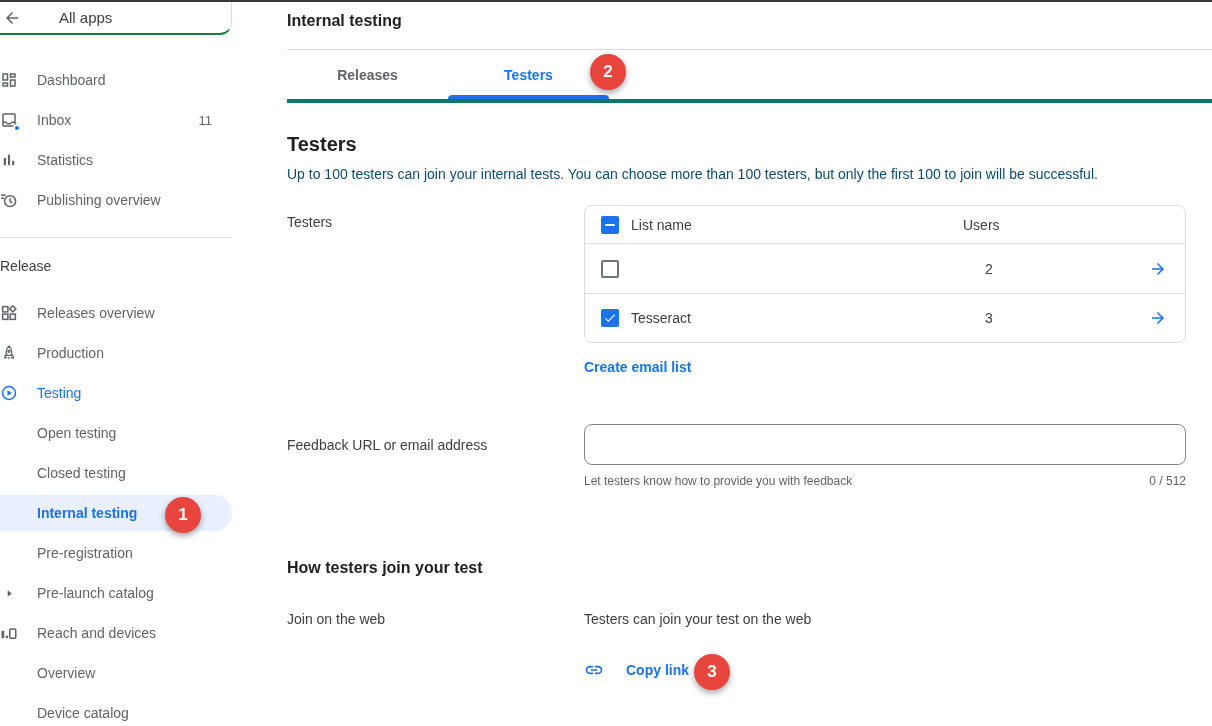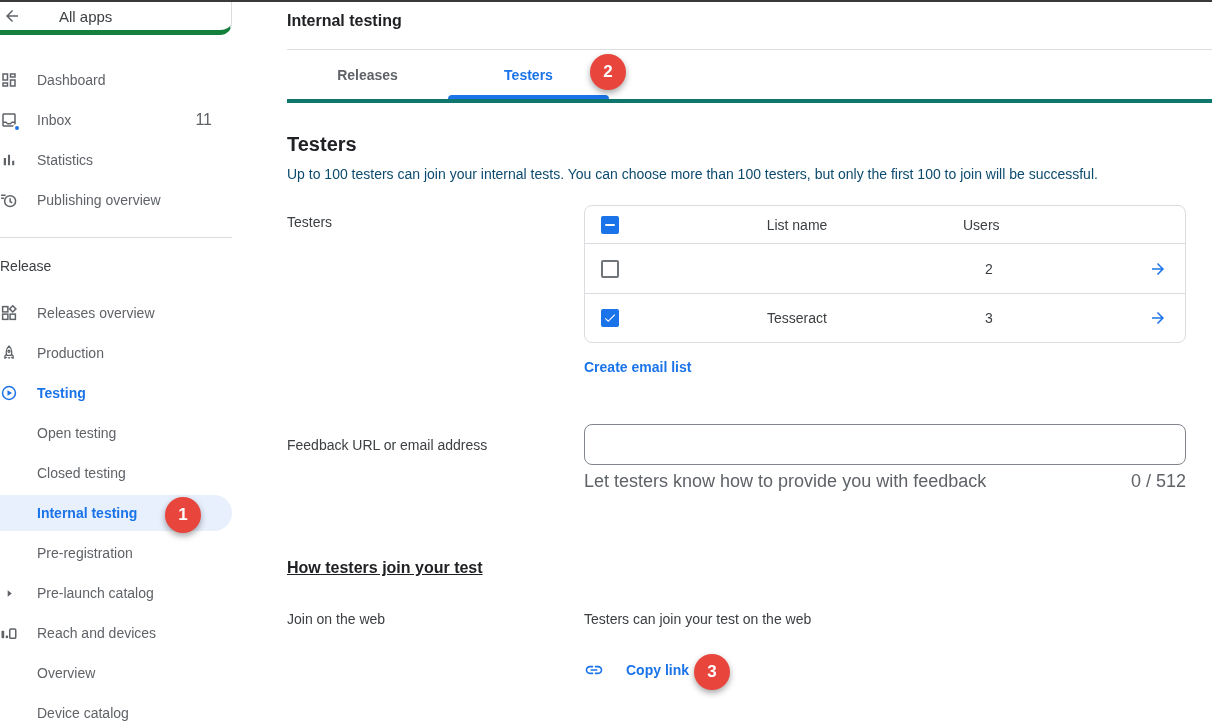--- a/index.html
+++ b/index.html
@@ -7,32 +7,32 @@
   body {
     font-family:"Liberation Sans","DejaVu Sans",sans-serif;
     background:#fff; color:#202124; position:relative; overflow:hidden;
   }
   .top-edge { position:absolute; top:0; left:0; width:1212px; height:2px; background:#3a3a3a; z-index:5; }
 
   
   .sidebar { position:absolute; left:0; top:2px; width:232px; height:724px; background:#fff; }
   .allapps {
     height:33px; display:flex; align-items:center; gap:19px; padding-left:3px;
-    border-right:1px solid #dadce0; border-bottom:5px solid #15803d;
+    border-right:1px solid #dadce0; border-bottom:2px solid #15803d;
     border-bottom-right-radius:12px; cursor:pointer;
   }
   .allapps-label { font-size:15px; color:#3c4043; }
   .sb-nav { padding-top:25px; }
   .sb-item { height:40px; display:flex; align-items:center; font-size:14px; color:#5f6368; cursor:pointer; }
   .sb-icon { width:18px; height:18px; margin-right:19px; flex:0 0 18px; position:relative; color:#5f6368; }
   .sb-icon svg { display:block; }
   .sb-item.no-icon { padding-left:37px; }
   .sb-label { white-space:nowrap; }
-  .sb-badge { margin-left:auto; padding-right:20px; font-size:16px; color:#5f6368; }
-  .sb-item.active { color:#1a73e8; font-weight:bold; }
+  .sb-badge { margin-left:auto; padding-right:20px; font-size:13px; color:#5f6368; }
+  .sb-item.active { color:#1a73e8; font-weight:normal; }
   .sb-item.active .sb-icon { color:#1a73e8; }
   .sb-item.selected {
     height:36px; margin:2px 0; background:#e8f0fe; border-radius:0 18px 18px 0;
     color:#1a73e8; font-weight:bold;
   }
   .sb-divider { height:1px; background:#dadce0; margin-top:17px; }
   .sb-section { margin-top:17px; height:22px; font-size:14px; color:#3c4043; display:flex; align-items:center; }
   .sb-gap { height:16px; }
   .inbox-dot { position:absolute; right:-3px; bottom:-3px; width:8px; height:8px; border-radius:50%;
                background:#1a73e8; border:2px solid #fff; }
@@ -56,41 +56,41 @@
   .row-testers { margin-top:22px; }
   .row-testers .row-label { padding-top:9px; }
 
   
   .t-table { width:602px; border:1px solid #dadce0; border-radius:8px; background:#fff; overflow:hidden; }
   .t-head, .t-row { display:grid; grid-template-columns:46px 332px 168px 1fr; align-items:center; }
   .t-head { height:38px; border-bottom:1px solid #dadce0; }
   .t-row { height:49px; }
   .t-row + .t-row { border-top:1px solid #dadce0; }
   .c-cb { padding-left:16px; }
-  .c-name { font-size:14px; color:#3c4043;text-align:center; }
+  .c-name { font-size:14px; color:#3c4043; }
   .c-users { font-size:14px; color:#3c4043; }
   .c-users.num { padding-left:22px; }
   .c-arrow { display:flex; justify-content:center; cursor:pointer; }
   .redacted { width:107px; height:30px; background:#ececee; border-radius:2px; }
 
   .cb { width:18px; height:18px; border-radius:2px; display:flex; align-items:center; justify-content:center; cursor:pointer; }
   .cb.unchecked { border:2px solid #70757a; background:#fff; }
   .cb.checked, .cb.indeterminate { background:#1a73e8; }
   .cb .dash { width:10px; height:2px; background:#fff; border-radius:1px; }
 
   .link { color:#1a73e8; font-size:14px; font-weight:bold; text-decoration:none; cursor:pointer; }
   .create { display:inline-block; margin-top:16px; }
 
   .row-feedback { margin-top:48px; }
   .row-feedback .row-label { padding-top:13px; }
   .feedback-input { width:602px; height:41px; border:1px solid #80868b; border-radius:8px;
                     font-size:14px; padding:0 12px; outline:none; background:#fff; }
-  .hint-row { margin-top:9px; display:flex; justify-content:space-between; font-size:18px; line-height:14px; color:#5f6368; }
-
-  .content h3 { margin-top:70px; font-size:16px; line-height:20px; font-weight:bold; color:#202124;text-decoration:underline; }
+  .hint-row { margin-top:9px; display:flex; justify-content:space-between; font-size:12px; line-height:14px; color:#5f6368; }
+
+  .content h3 { margin-top:70px; font-size:16px; line-height:20px; font-weight:bold; color:#202124; }
   .row-join { margin-top:33px; }
   .row-join .row-control { font-size:14px; color:#3c4043; }
   .row-copy { margin-top:33px; }
   .copylink { display:inline-flex; align-items:center; gap:22px; cursor:pointer; }
   .copylink .lbl { color:#1a73e8; font-size:14px; font-weight:bold; }
 
   
   .marker { position:absolute; width:36px; height:36px; border-radius:50%; background:#e8453c;
             color:#fff; font-size:17px; font-weight:bold; display:flex; align-items:center;
             justify-content:center; box-shadow:0 3px 6px rgba(0,0,0,.35); z-index:10; }

